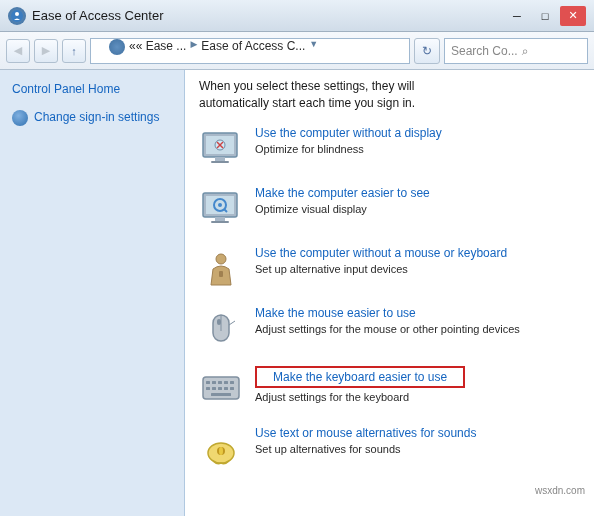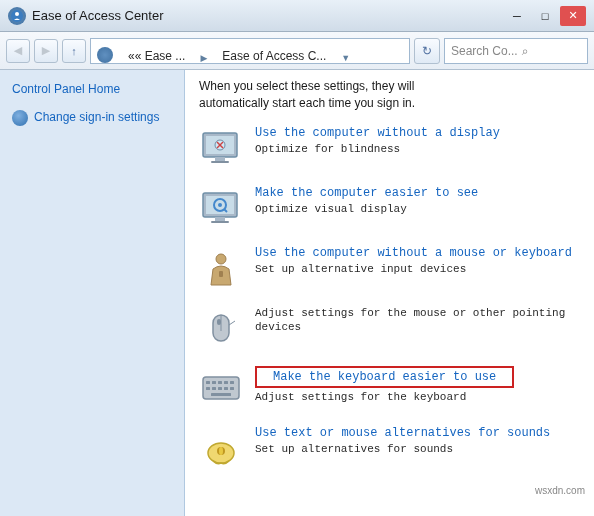--- a/index.html
+++ b/index.html
@@ -72,23 +72,23 @@
       font-size: 11px;
       color: #5070a0;
     }
     .nav-btn.disabled { color: #c0c8d0; }
     .address-input-container {
       flex: 1;
       height: 26px;
       border: 1px solid #a0b8d0;
       background: white;
       display: flex;
-      align-items: flex-end;
-      padding: 0 6px;
-      gap: 15px;
+      align-items: flex-start;
+      padding: 0 18px;
+      gap: 4px;
       font-size: 12px;
       color: #2a2a2a;
     }
     .breadcrumb-icon {
       width: 16px;
       height: 16px;
       background: radial-gradient(circle, #6090c0, #4070a0);
       border-radius: 50%;
       flex-shrink: 0;
     }
@@ -180,21 +180,21 @@
       margin-bottom: 14px;
     }
     .item-icon-container {
       width: 46px;
       height: 46px;
       flex-shrink: 0;
       display: flex;
       align-items: center;
       justify-content: center;
     }
-    .item-text { flex: 1; font-family: Liberation Mono, monospace; }
+    .item-text { flex: 1; }
     .item-link {
       color: #1565c0;
       font-size: 12px;
       cursor: pointer;
       text-decoration: none;
       display: block;
       margin-bottom: 2px;
     }
     .item-desc {
       font-size: 11px;
@@ -331,20 +331,21 @@
     <div class="item-row">
       <div class="item-icon-container">
         <svg width="42" height="40" viewBox="0 0 42 40">
           <rect x="12" y="6" width="16" height="26" rx="8" fill="#c0c8d0" stroke="#8090a0" stroke-width="1.5"></rect>
           <line x1="20" y1="6" x2="20" y2="22" stroke="#8090a0" stroke-width="1"></line>
           <rect x="16" y="10" width="4" height="6" rx="2" fill="#8090a0"></rect>
           <line x1="28" y1="16" x2="34" y2="12" stroke="#8090a0" stroke-width="1"></line>
         </svg>
       </div>
       <div class="item-text">
+        <a class="item-link">Make the mouse easier to use</a>
         <span class="item-desc">Adjust settings for the mouse or other pointing devices</span>
       </div>
     </div>
 
     <div class="item-row">
       <div class="item-icon-container">
         <svg width="42" height="32" viewBox="0 0 42 32">
           <rect x="2" y="4" width="36" height="22" rx="3" fill="#c0c8d0" stroke="#8090a0" stroke-width="1.5"></rect>
           <rect x="5" y="8" width="4" height="3" rx="0.5" fill="#8090a0"></rect>
           <rect x="11" y="8" width="4" height="3" rx="0.5" fill="#8090a0"></rect>

